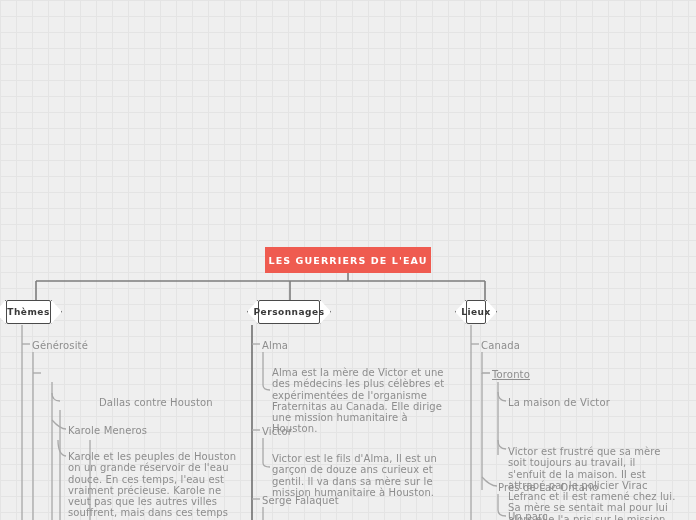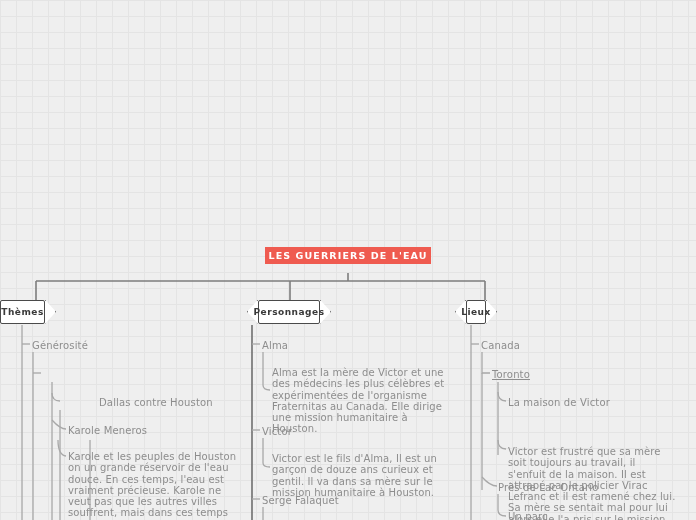--- a/index.html
+++ b/index.html
@@ -30,21 +30,21 @@
     height: 520px;
     pointer-events: none;
   }
 
   
   .root-node {
     position: absolute;
     left: 265px;
     top: 247px;
     width: 166px;
-    height: 17px;
+    height: 26px;
     background: #ef5b50;
     color: #ffffff;
     font-size: 9.5px;
     font-weight: bold;
     letter-spacing: 1.1px;
     display: flex;
     align-items: center;
     justify-content: center;
     text-align: center;
     -webkit-clip-path: polygon(0% 0%, 100% 0%, 100% 22%, 108% 50%, 100% 78%, 100% 100%, 0% 100%, 0% 78%, -7% 50%, 0% 22%);
@@ -92,21 +92,21 @@
     border-top: 1.3px solid #4a4a4a;
     border-bottom: 1.3px solid #4a4a4a;
     -webkit-clip-path: polygon(0% 0%, 0% 100%, 100% 50%);
     clip-path: polygon(0% 0%, 0% 100%, 100% 50%);
   }
   .branch-node .hexwrap {
     position: relative;
     z-index: 2;
     white-space: nowrap;
   }
-  #branch-themes     { left: 0;  top: 300px; width: 45px; }
+  #branch-themes     { left: 6px;  top: 300px; width: 45px; }
   #branch-personnages{ left: 258px; top: 300px; width: 62px; }
   #branch-lieux      { left: 466px; top: 300px; width: 20px; }
 
   
   .leaf {
     position: absolute;
     color: #8d8d8d;
     font-size: 10px;
     letter-spacing: 0.15px;
     white-space: nowrap;

